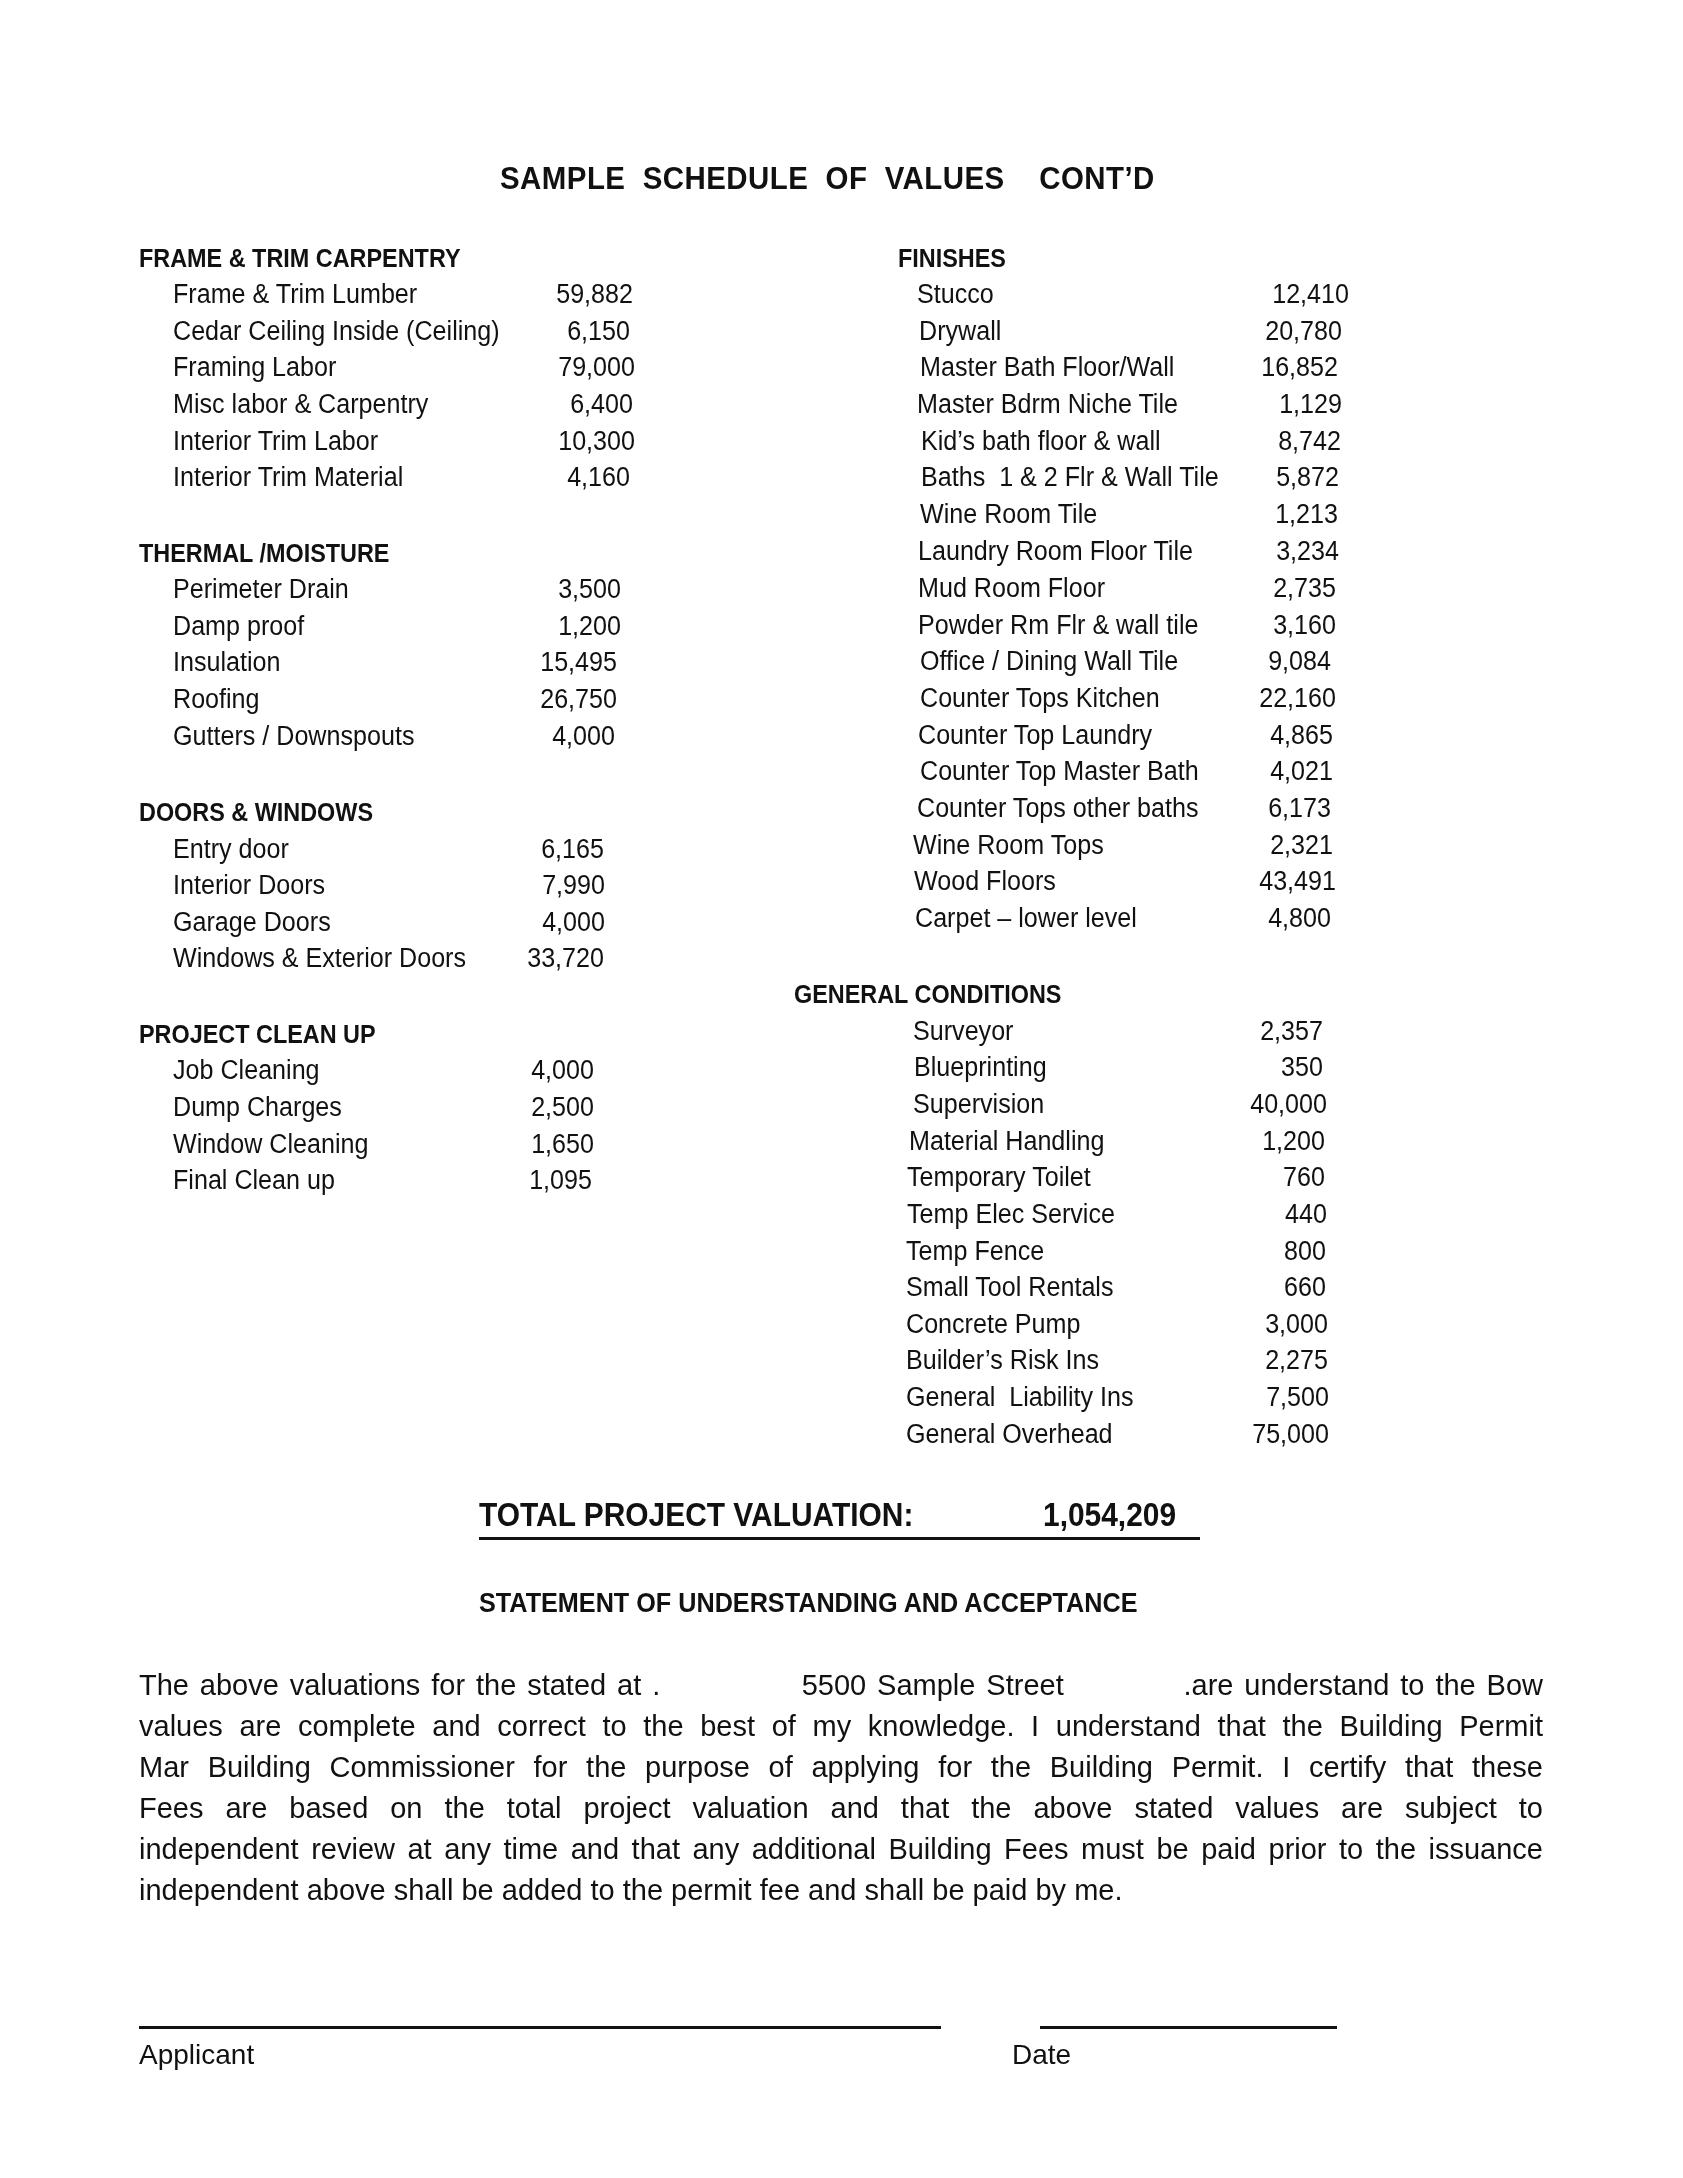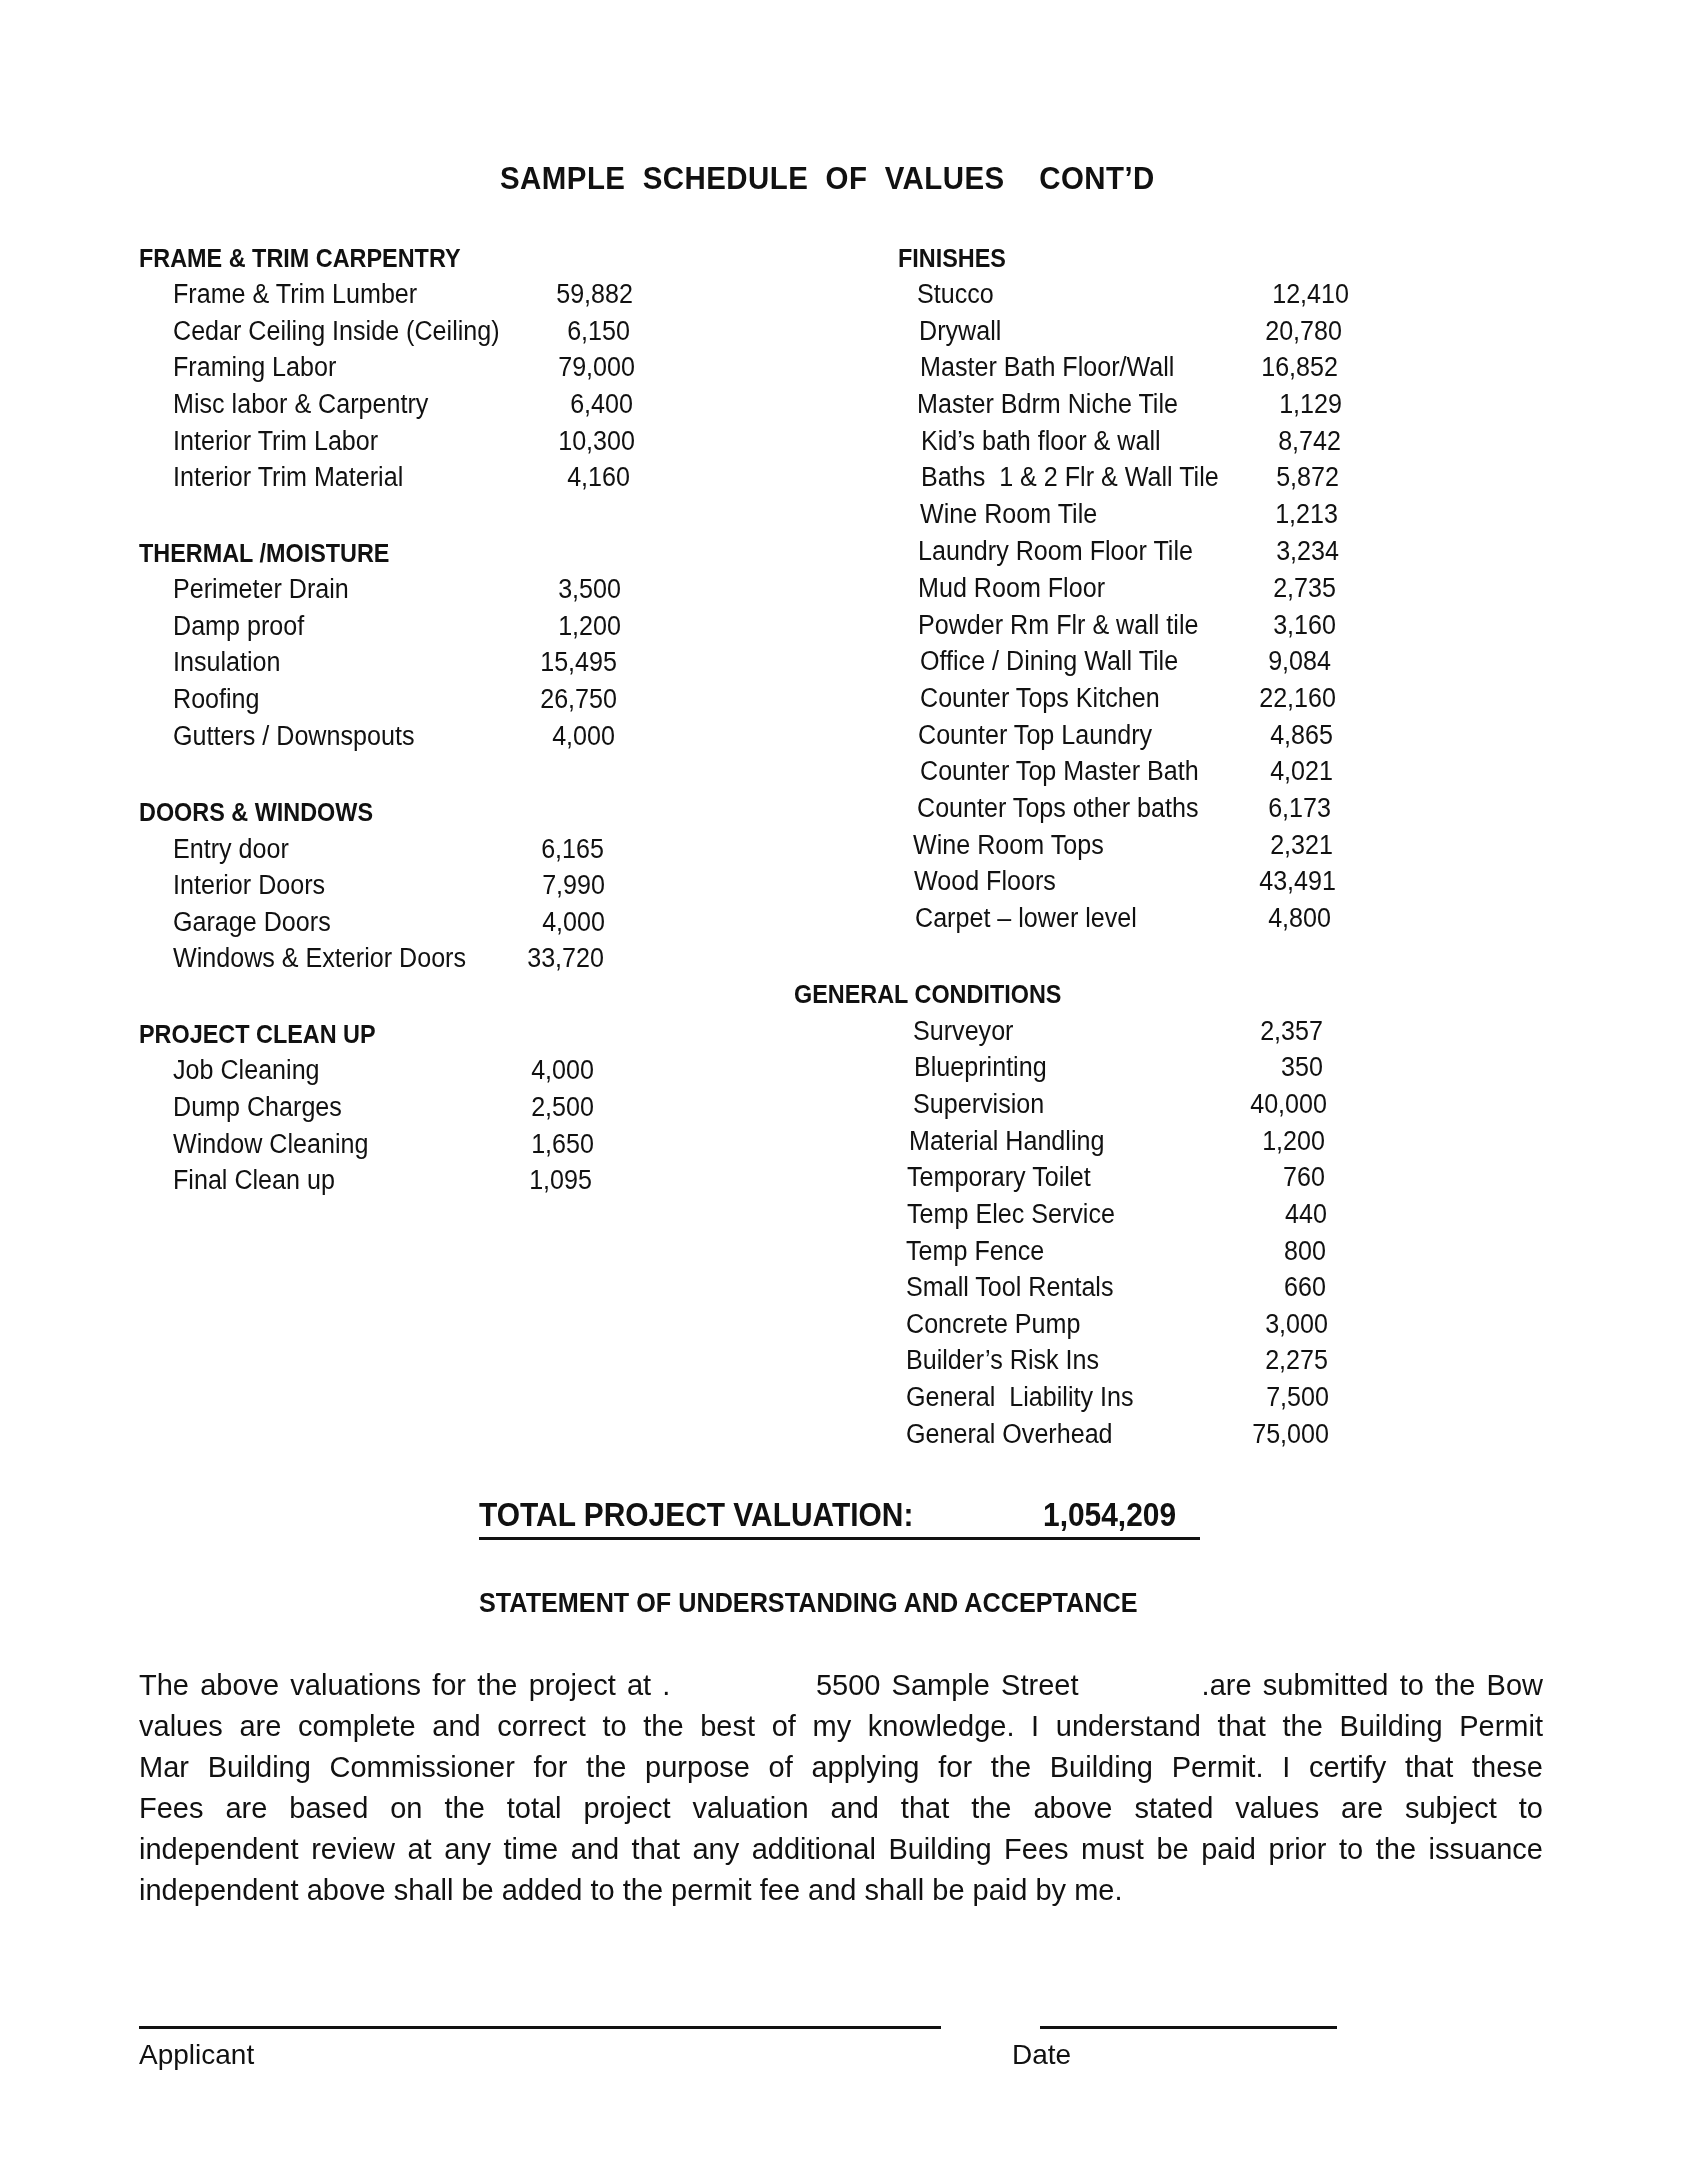--- a/index.html
+++ b/index.html
@@ -142,21 +142,21 @@
 
 <div>
   <div class="abs total" style="left:479px; top:1495px;">TOTAL PROJECT VALUATION:</div>
   <div class="abs total" style="left:1043px; top:1495px;">1,054,209</div>
   <div class="total-line" style="left:479px; top:1537px; width:721px;"></div>
 </div>
 
 <div class="abs stmt-title" style="left:479px; top:1587px;">STATEMENT OF UNDERSTANDING AND ACCEPTANCE</div>
 
 <div class="para" style="top:1665px;">
-  <span class="line" style="display: block;"><span>The above valuations for the project at </span><span class="addr">.             5500 Sample Street           </span><span>.are submitted to the Bow</span></span>
+  <span class="line" style="display: block;"><span>The above valuations for the stated at </span><span class="addr">.             5500 Sample Street           </span><span>.are understand to the Bow</span></span>
   <span class="line" style="display: block;">values are complete and correct to the best of my knowledge. I understand that the Building Permit</span>
   <span class="line" style="display: block;">Mar Building Commissioner for the purpose of applying for the Building Permit. I certify that these</span>
   <span class="line" style="display: block;">Fees are based on the total project valuation and that the above stated values are subject to</span>
   <span class="line" style="display: block;">independent review at any time and that any additional Building Fees must be paid prior to the issuance</span>
   <span class="line last" style="display: block;">independent above shall be added to the permit fee and shall be paid by me.</span>
 </div>
 
 <div>
   <div class="sig-line" style="left:139px; top:2026px; width:802px;"></div>
   <div class="abs sig-label" style="left:139px; top:2039px;">Applicant</div>

